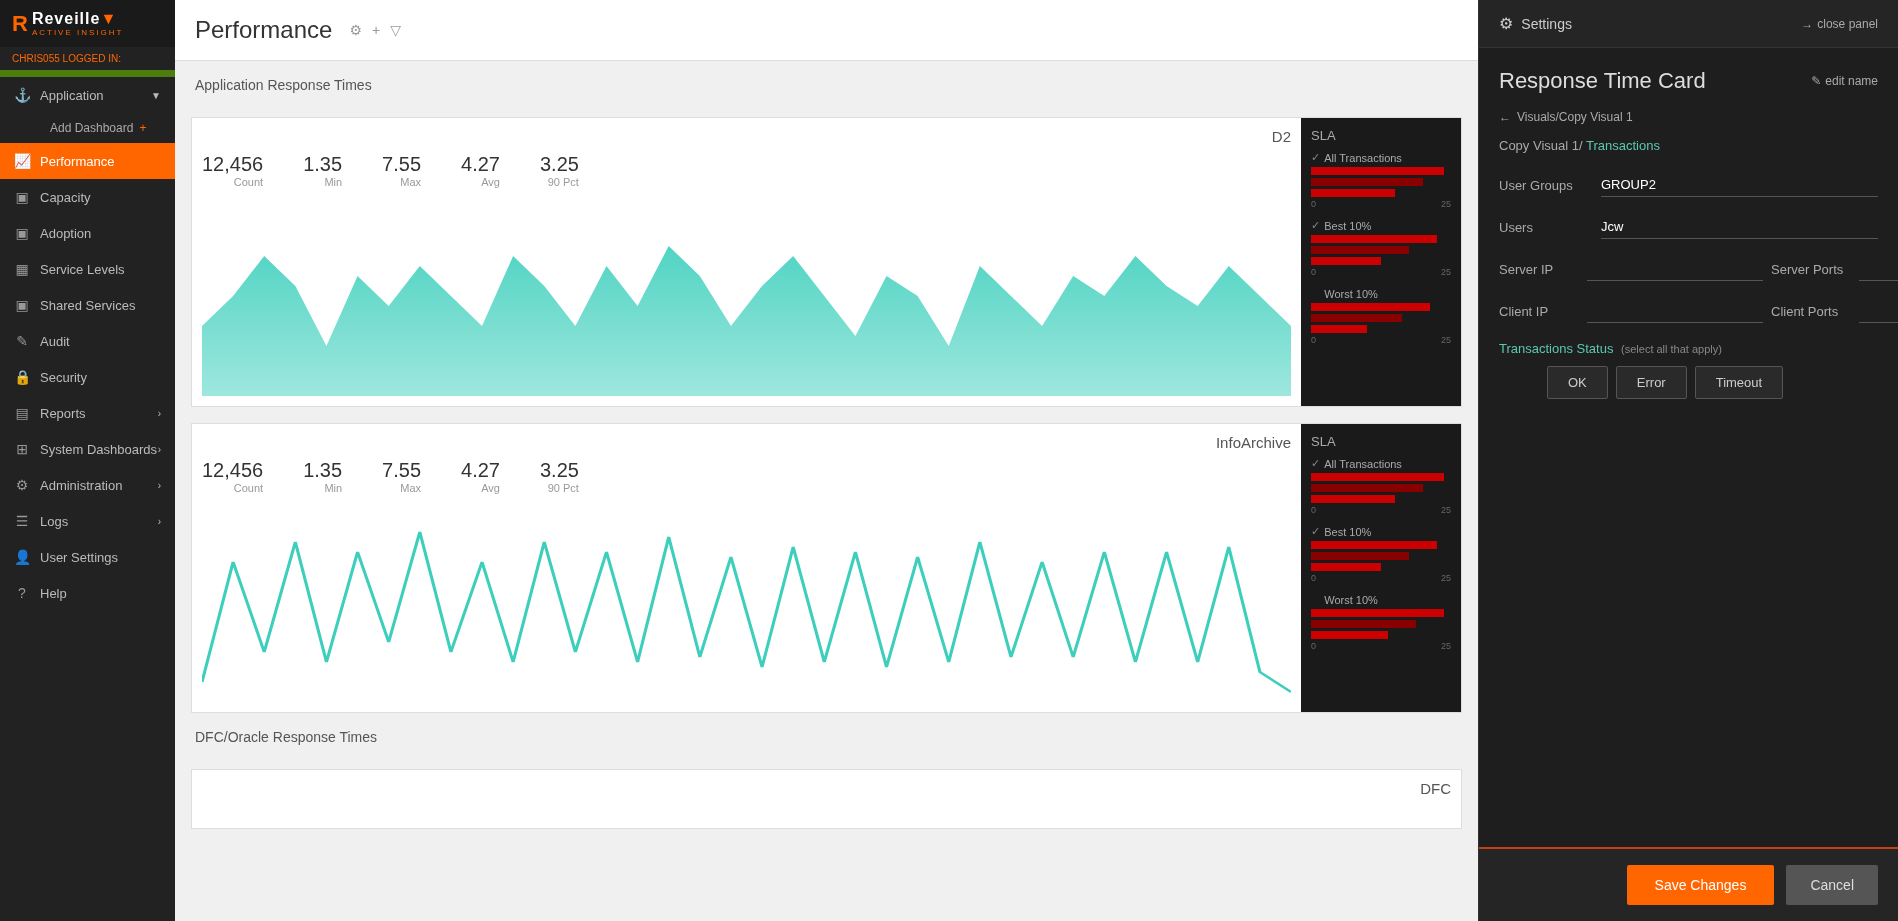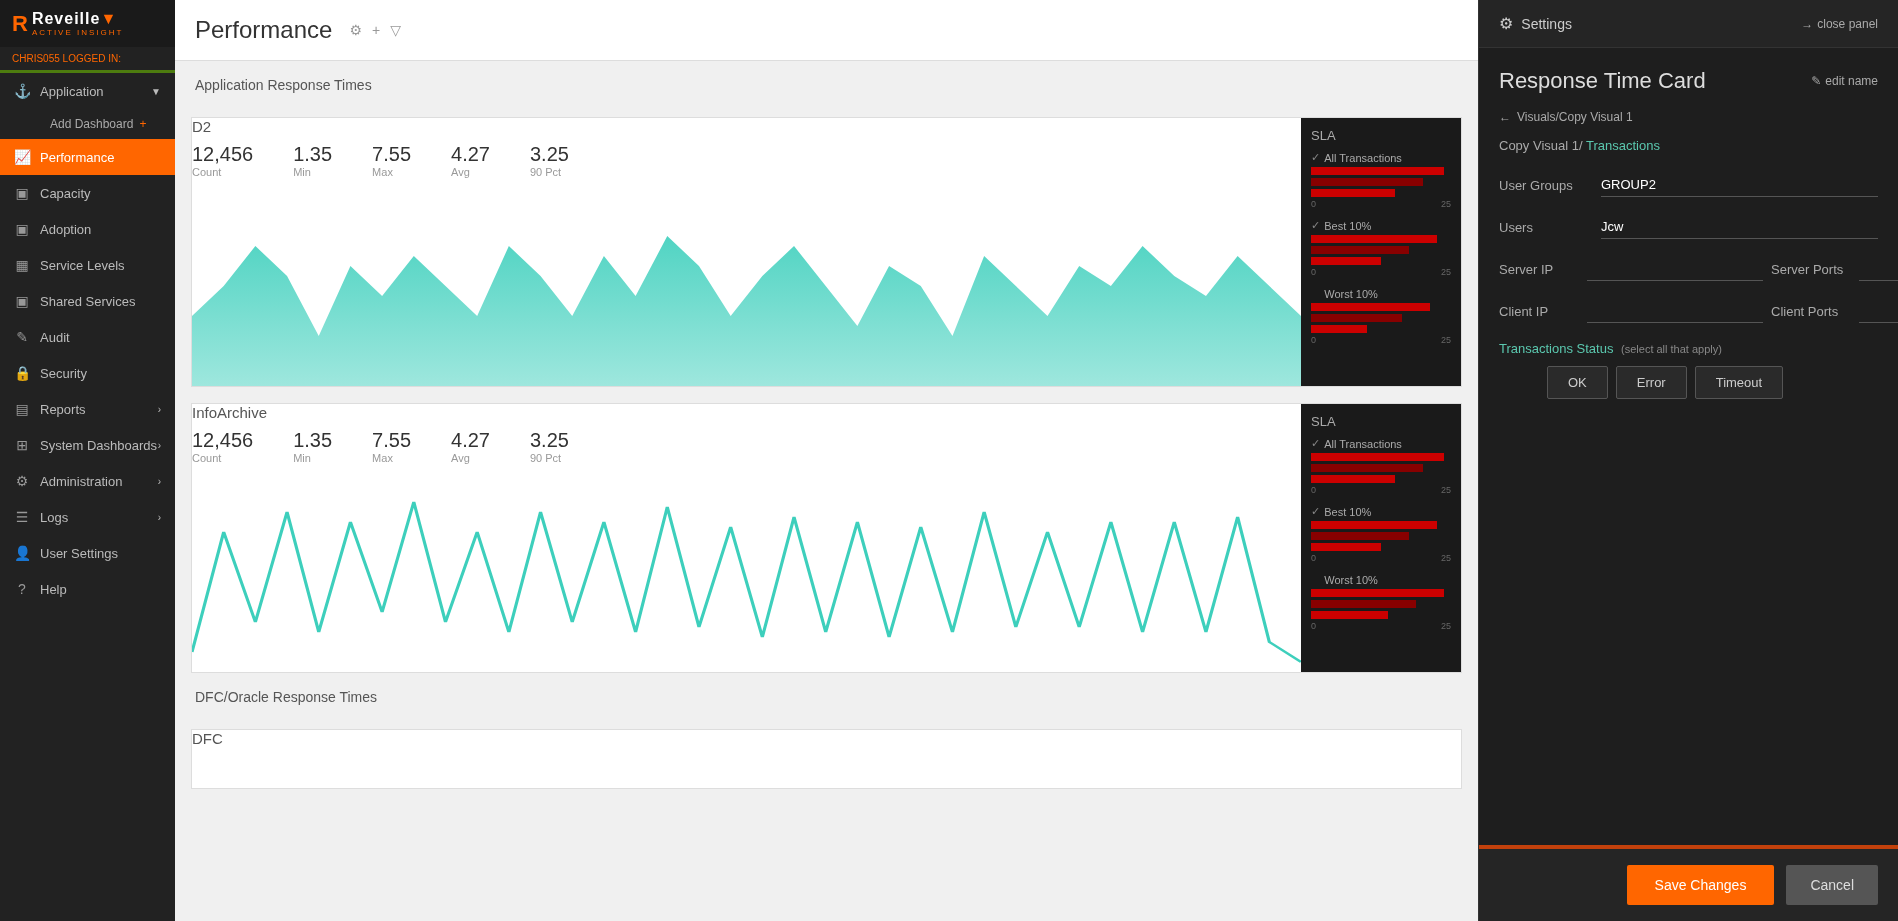--- a/index.html
+++ b/index.html
@@ -19,21 +19,21 @@
       background: #1a1a1a;
       padding: 10px 12px;
       display: flex;
       align-items: center;
     }
     #user-info {
       padding: 6px 12px;
       font-size: 10px;
       color: #f60;
       background: #222;
-      border-bottom: 3px solid #4d7c0f;
+      border-bottom: 7px solid #4d7c0f;
     }
     .nav-item {
       display: flex;
       align-items: center;
       padding: 10px 14px;
       cursor: pointer;
       font-size: 13px;
       color: #bbb;
       position: relative;
     }
@@ -103,22 +103,23 @@
       padding: 0 4px;
     }
     .chart-row {
       display: flex;
       gap: 0;
       background: #fff;
       border: 1px solid #ddd;
     }
     .chart-main {
       flex: 1;
-      padding: 0;
+      padding: 10px;
       position: relative;
+      text-align: right;
     }
     .chart-label {
       font-size: 15px;
       color: #555;
       margin-bottom: 8px;
     }
     .chart-stats {
       display: flex;
       gap: 40px;
       margin-bottom: 8px;
@@ -326,21 +327,21 @@
     .tx-btn.active-timeout {
       background: #2a2a2a;
       border-color: #555;
     }
 
     #panel-footer {
       padding: 16px 20px;
       display: flex;
       justify-content: flex-end;
       gap: 12px;
-      border-top: 4px solid #c2410c;
+      border-top: 2px solid #c2410c;
       background: #252525;
     }
     .btn-save {
       background: #f60;
       color: #fff;
       border: none;
       padding: 12px 28px;
       font-size: 14px;
       cursor: pointer;
       border-radius: 2px;

